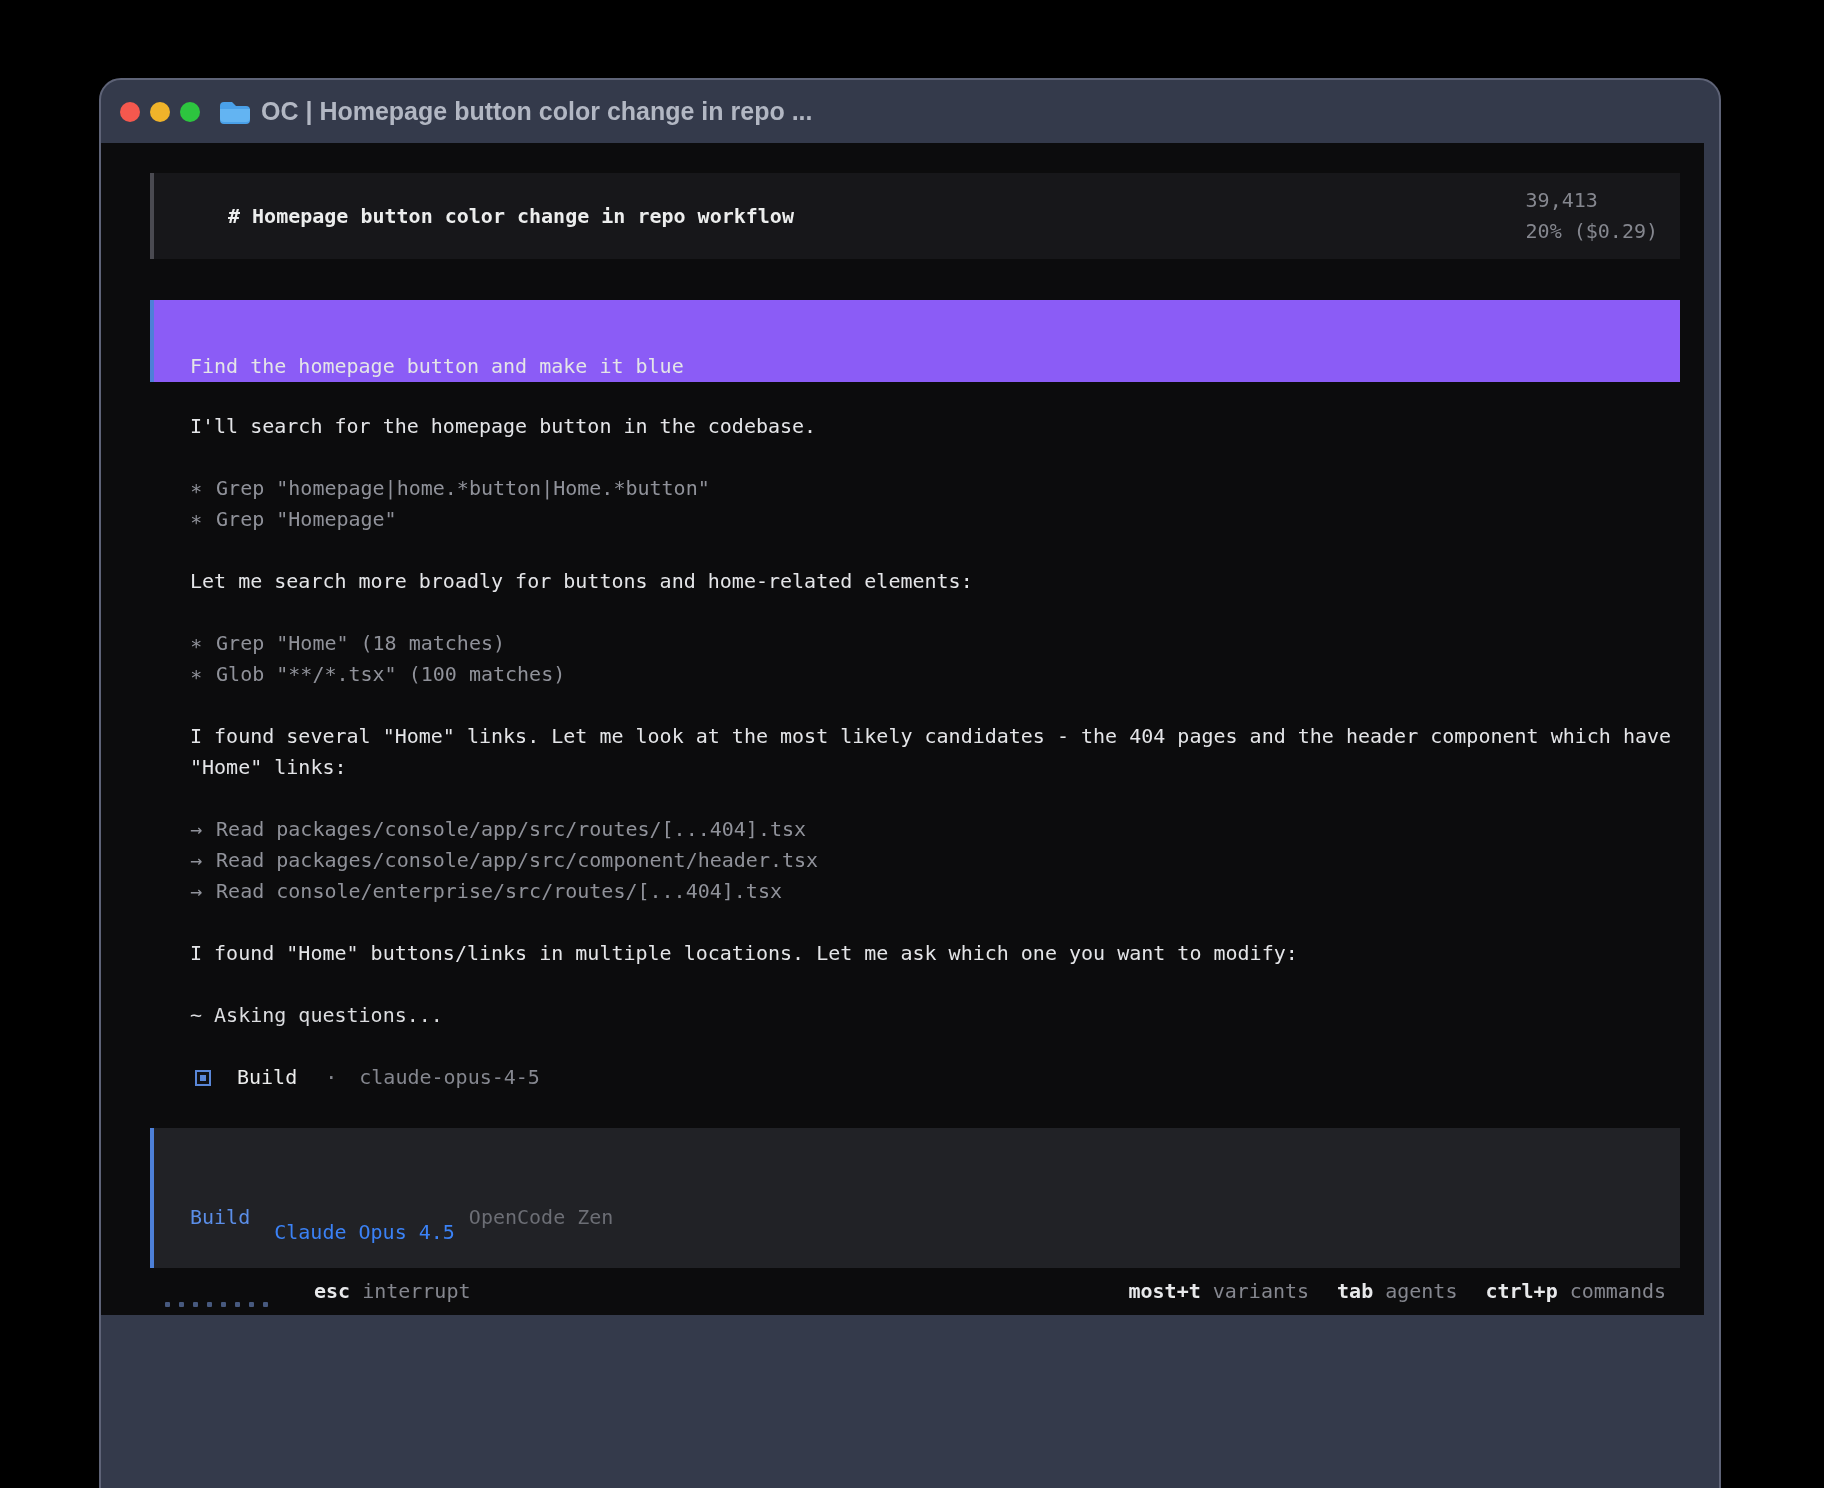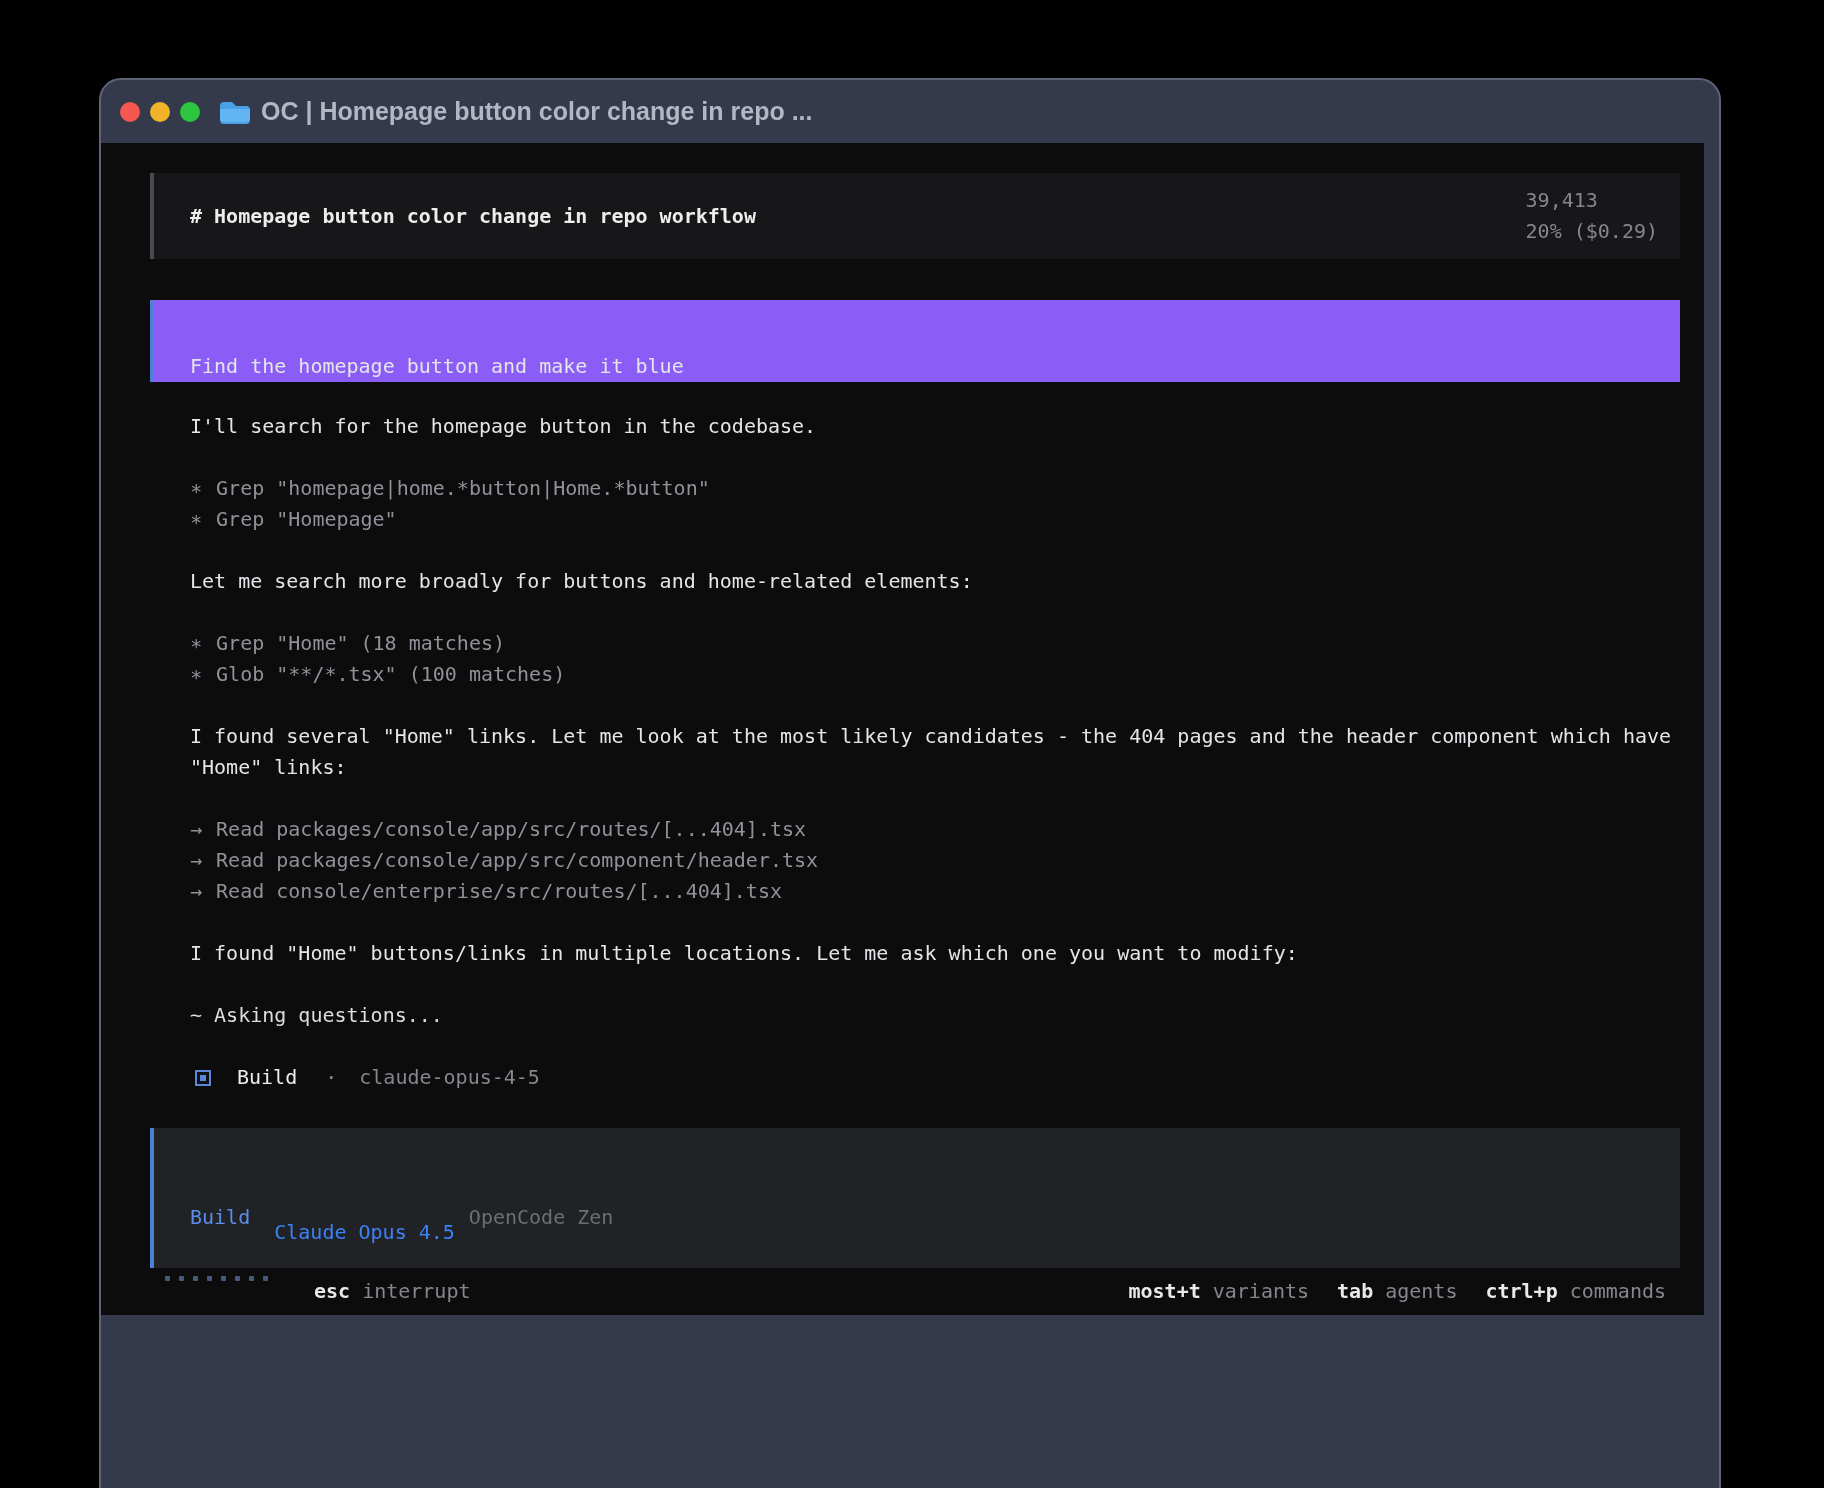--- a/index.html
+++ b/index.html
@@ -41,21 +41,21 @@
     font-size:20px; line-height:31px; color:#e4e5e8;
   }
   .block { margin:0 24px 0 49px; }
   .header-block {
     margin-top:30px; height:86px;
     background:#17171a;
     border-left:4px solid #4a4a51;
     display:flex; align-items:center; justify-content:space-between;
     padding:0 22px 0 36px;
   }
-  .header-title { font-weight:bold; color:#eceded; white-space:pre; }
+  .header-title { font-weight:bold; color:#eceded; white-space:pre;margin-left:38px; }
   .header-stats { color:#85878f; display:flex;flex-direction:column; }
   .header-stats .tokens { margin-right:24px; }
   .user-block {
     margin-top:41px; height:82px;
     background:#8b5cf6;
     border-left:4px solid #4d80d8;
     display:flex; align-items:flex-end;
     padding:0 36px;
   }
   .transcript { margin:29px 24px 0 89px; }
@@ -87,21 +87,21 @@
   .cursor { width:14px; height:34px; background:#e6e7e9; }
   .input-footer { display:flex; white-space:pre; }
   .mode-label { color:#5b8ee8; margin-right:24px; }
   .model-label { color:#3b82f6; margin-right:14px;margin-top:15px; }
   .provider-label { color:#6c6e75; }
   .statusbar {
     position:absolute; left:64px; right:38px; bottom:8px;
     height:31px;
     display:flex; align-items:center; justify-content:space-between;
   }
-  .statusbar-left { display:flex; align-items:flex-start; }
+  .statusbar-left { display:flex; align-items:flex-end; }
   .spinner { display:flex; align-items:center; margin-right:37px; }
   .spinner .dot { width:5px; height:5px; background:#47597e; margin-right:9px; border-radius:1px; }
   .key { color:#e8e9eb; font-weight:bold; margin-right:12px; }
   .key-label { color:#85878f; }
   .shortcuts { display:flex; align-items:center; }
   .shortcut { display:flex; align-items:center; margin-left:28px; }
 </style>
 </head>
 <body>
 

